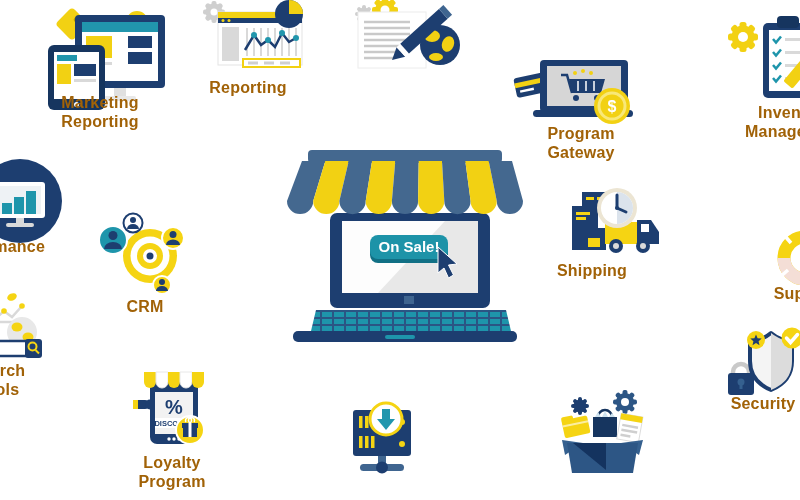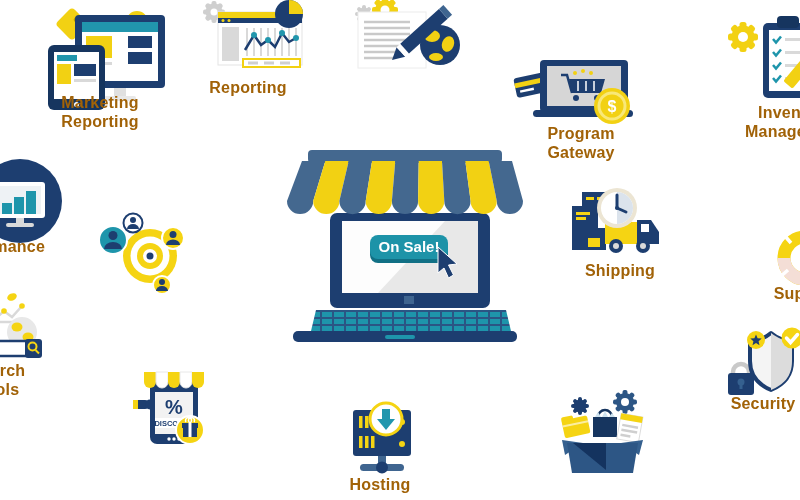--- a/index.html
+++ b/index.html
@@ -268,20 +268,21 @@
         <circle cx="83" cy="28.5" r="3.5" fill="#1d3e70"></circle>
         <path d="M76,39 a7,5.5 0 0 1 14,0 z" fill="#1d3e70"></path>
       </g>
       <g>
         <circle cx="72" cy="79" r="9" fill="#f5d413" stroke="#ffffff" stroke-width="2"></circle>
         <circle cx="72" cy="76" r="3" fill="#1d3e70"></circle>
         <path d="M66,85 a6,5 0 0 1 12,0 z" fill="#1d3e70"></path>
       </g>
     </svg>
   </div>
+  <div class="label" style="left:85px;top:298px;width:120px">CRM</div>
 
   <div class="icon" style="left:558px;top:180px">
     <svg width="105" height="80" viewBox="0 0 105 80">
       <g>
         <rect x="24" y="12" width="26" height="20" fill="#1d3e70"></rect>
         <rect x="28" y="17" width="8" height="3" fill="#f5d413"></rect>
           <rect x="39" y="17" width="6" height="3" fill="#f5d413"></rect>
         <rect x="14" y="26" width="34" height="44" fill="#1d3e70"></rect>
         <rect x="18" y="32" width="14" height="3" fill="#f5d413"></rect>
           <rect x="18" y="37" width="10" height="3" fill="#f5d413"></rect>
@@ -301,21 +302,21 @@
         <rect x="83" y="44" width="8" height="8" fill="#ffffff"></rect>
       </g>
       <g>
         <circle cx="58" cy="66" r="7" fill="#1d3e70"></circle>
           <circle cx="58" cy="66" r="3" fill="#d9d9d9"></circle>
         <circle cx="85" cy="66" r="7" fill="#1d3e70"></circle>
           <circle cx="85" cy="66" r="3" fill="#d9d9d9"></circle>
       </g>
     </svg>
   </div>
-  <div class="label" style="left:560px;top:262px;width:120px">Shipping</div>
+  <div class="label" style="left:532px;top:262px;width:120px">Shipping</div>
 
   <div class="icon" style="left:760px;top:222px">
     <svg width="60" height="75" viewBox="0 0 60 75">
       <g>
         <circle cx="45" cy="36" r="21" fill="none" stroke="#f5d413" stroke-width="13"></circle>
         <path d="M45,57 A21 21 0 0 1 24,36" fill="none" stroke="#f4ded6" stroke-width="13"></path>
         <path d="M31,21 L24,13 M28,48 L20,55" stroke="#ffffff" stroke-width="3.5"></path>
       </g>
     </svg>
   </div>
@@ -372,20 +373,22 @@
       </g>
       <g>
         <circle cx="64" cy="64" r="14" fill="#f5d413" stroke="#ffffff" stroke-width="2"></circle>
         <rect x="57" y="60" width="14" height="11" fill="#1d3e70"></rect>
         <rect x="56" y="57" width="16" height="5" fill="#1d3e70"></rect>
         <rect x="62.5" y="57" width="3" height="14" fill="#ffffff"></rect>
         <path d="M60,56 a3,3 0 1 1 4,1 M68,56 a3,3 0 1 0 -4,1" stroke="#ffffff" stroke-width="1.5" fill="none"></path>
       </g>
     </svg>
   </div>
+  <div class="label" style="left:112px;top:454px;width:120px">Loyalty
+Program</div>
 
   <div class="icon" style="left:346px;top:398px">
     <svg width="72" height="80" viewBox="0 0 72 80">
       <g>
         <rect x="7" y="12" width="58" height="46" rx="3" fill="#1d3e70"></rect>
         <rect x="13" y="18" width="3.5" height="12" fill="#f5d413"></rect>
           <rect x="19" y="18" width="3.5" height="12" fill="#f5d413"></rect>
           <rect x="25" y="18" width="3.5" height="12" fill="#f5d413"></rect>
         <rect x="13" y="38" width="3.5" height="12" fill="#f5d413"></rect>
           <rect x="19" y="38" width="3.5" height="12" fill="#f5d413"></rect>
@@ -398,21 +401,20 @@
         <rect x="36" y="11" width="8" height="10" fill="#2196ad"></rect>
         <polygon points="31,21 49,21 40,32" fill="#2196ad"></polygon>
       </g>
       <g>
         <rect x="32" y="58" width="8" height="12" fill="#3f6590"></rect>
         <rect x="14" y="66" width="44" height="7" rx="3.5" fill="#3f6590"></rect>
         <circle cx="36" cy="69.5" r="6" fill="#1d3e70"></circle>
       </g>
     </svg>
   </div>
-  <div class="label" style="left:320px;top:476px;width:120px">Hosting</div>
 
   <div class="icon" style="left:553px;top:385px">
     <svg width="95" height="92" viewBox="0 0 95 92">
       <g transform="translate(72 17)" fill="#2d5685">
         <rect x="-2.5" y="-12" width="5" height="24" rx="2"></rect>
         <rect x="-2.5" y="-12" width="5" height="24" rx="2" transform="rotate(45)"></rect>
         <rect x="-2.5" y="-12" width="5" height="24" rx="2" transform="rotate(90)"></rect>
         <rect x="-2.5" y="-12" width="5" height="24" rx="2" transform="rotate(135)"></rect>
         <circle r="9"></circle>
       </g>

